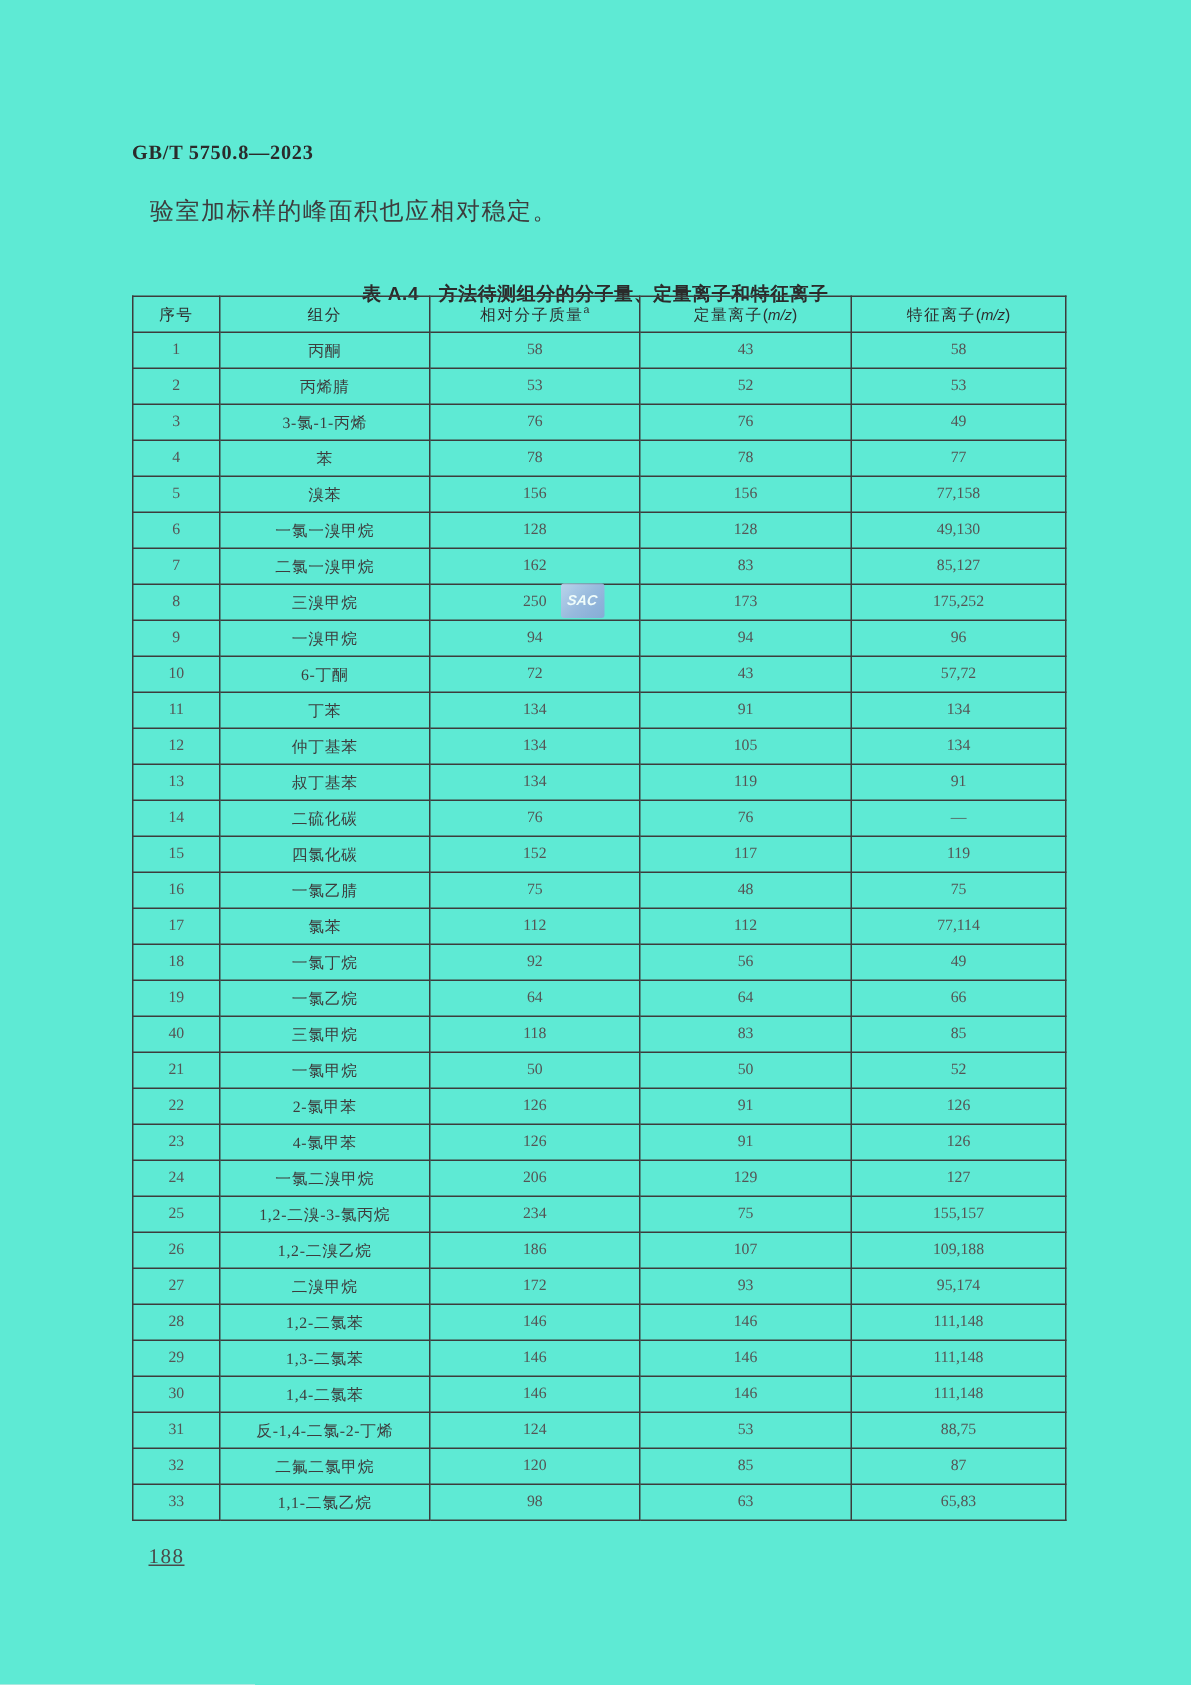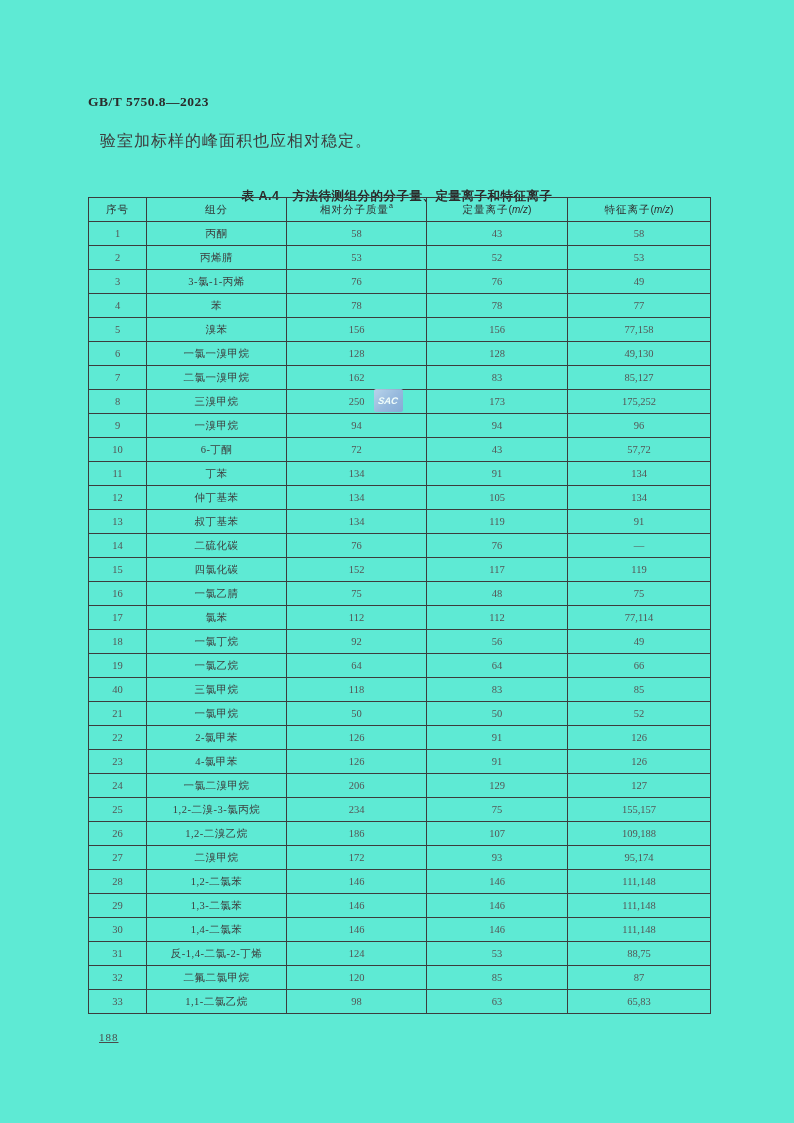--- a/index.html
+++ b/index.html
@@ -69,21 +69,21 @@
   }
   .watermark span{
     color:#ffffff;
     font-family:"Liberation Sans", sans-serif;
     font-size:9.5px;font-weight:bold;font-style:italic;
     transform:skewX(-6deg);
     line-height:1;
   }
   .page-number{
     position:absolute;left:99px;top:1031px;
-    font-size:11px;color:#4a4a4a;letter-spacing:1px;text-decoration:underline;
+    font-size:14px;color:#4a4a4a;letter-spacing:1px;text-decoration:underline;
   }
 </style>
 </head>
 <body>
 
 <div class="page">
 
   <div class="doc-code">GB/T 5750.8—2023</div>
 
   <div class="intro-text">验室加标样的峰面积也应相对稳定。</div>

